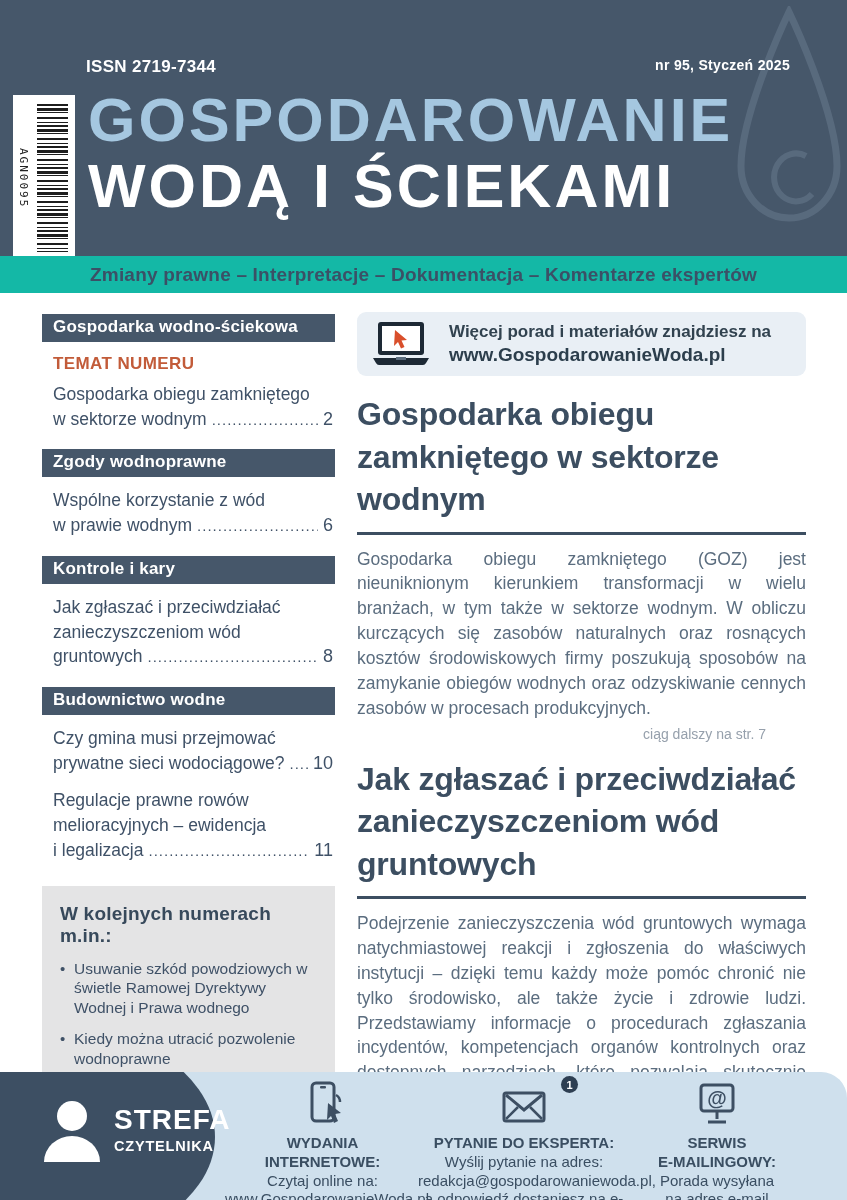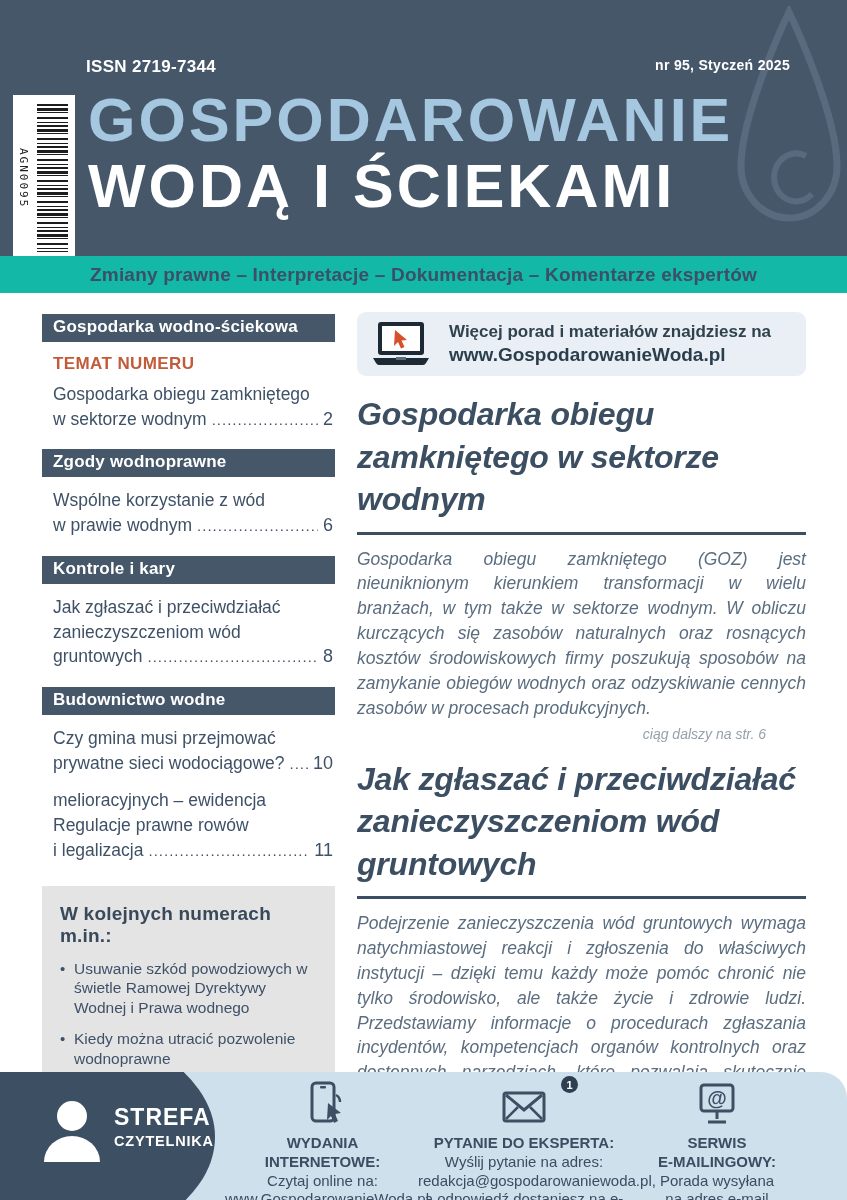--- a/index.html
+++ b/index.html
@@ -66,42 +66,42 @@
   .main { position:absolute; left:357px; top:312px; width:449px; }
   .web-banner {
     background:#e9eff5; display:flex; align-items:center; gap:16px;
     padding:8px 12px 8px 12px; min-height:61px;border-radius:9px;
   }
   .laptop-icon { flex:none; }
   .web-banner-text { line-height:1.3; }
   .web-banner-line1 { color:#31424f; font-size:17px; font-weight:600; }
   .web-banner-line2 { color:#2c3e4c; font-size:19px; font-weight:700; }
 
-  .article { margin-top:17px;font-style:italic; }
+  .article { margin-top:17px; }
   .article-title {
     color:#3c4e61; font-size:32px; font-weight:700; line-height:1.33; letter-spacing:-.2px;
   }
   .article-rule { height:3px; background:#3c4e61; margin:11px 0 12px 0; }
   .article-body {
     color:#5b6d7f; font-size:17.5px; line-height:1.42; text-align:justify; font-weight:500;
   }
   .article-continued { color:#96a0ac; font-size:14px; text-align:right; margin-top:5px; padding-right:40px; }
 
   
   .footer {
     position:absolute; left:0; top:1072px; width:847px; height:128px;
     background:#cfe0ed; overflow:hidden; border-top-right-radius:26px;
   }
   .reader-ellipse {
     position:absolute; left:-215px; top:-60px; width:430px; height:250px;
     background:#3d4f63; border-radius:50%;
   }
   .person-icon { position:absolute; left:36px; top:22px; }
   .reader-text { position:absolute; left:114px; top:32px; color:#ffffff; }
-  .reader-line1 { font-size:23px; font-weight:700; letter-spacing:1px; }
+  .reader-line1 { font-size:28px; font-weight:700; letter-spacing:1px; }
   .reader-line2 { font-size:14.5px; font-weight:700; letter-spacing:.8px; margin-top:2px; }
 
   .footer-col { position:absolute; top:8px; text-align:center; color:#3a4e62; }
   .footer-col .f-icon { height:50px; display:flex; align-items:center; justify-content:center; margin-bottom:4px; position:relative; }
   .footer-col .f-title { font-size:15px; font-weight:700; line-height:1.25; }
   .footer-col .f-line { font-size:15px; line-height:1.25; }
   .col-1 { left:225px; width:195px; }
   .col-2 { left:418px; width:212px; }
   .col-3 { left:636px; width:162px; }
 
@@ -177,22 +177,22 @@
           <div class="toc-head">Budownictwo wodne</div>
           <div class="toc-entry">
             <div class="toc-line">Czy gmina musi przejmować</div>
             <div class="toc-leader">
               <span>prywatne sieci wodociągowe?</span>
               <span class="dots">................................................................................</span>
               <span class="pg">10</span>
             </div>
           </div>
           <div class="toc-entry">
+            <div class="toc-line">Regulacje prawne rowów</div>
             <div class="toc-line">melioracyjnych – ewidencja</div>
-            <div class="toc-line">Regulacje prawne rowów</div>
             <div class="toc-leader">
               <span>i legalizacja</span>
               <span class="dots">................................................................................</span>
               <span class="pg">11</span>
             </div>
           </div>
         </div>
       </div>
     <div class="upcoming">
       <div class="upcoming-title">W kolejnych numerach m.in.:</div>
@@ -226,21 +226,21 @@
       <div class="web-banner-text">
         <div class="web-banner-line1">Więcej porad i materiałów znajdziesz na</div>
         <div class="web-banner-line2">www.GospodarowanieWoda.pl</div>
       </div>
     </div>
 
     <div class="article">
       <div class="article-title">Gospodarka obiegu zamkniętego w sektorze wodnym</div>
       <div class="article-rule"></div>
       <div class="article-body">Gospodarka obiegu zamkniętego (GOZ) jest nieuniknionym kierunkiem transformacji w wielu branżach, w tym także w sektorze wodnym. W obliczu kurczących się zasobów naturalnych oraz rosnących kosztów środowiskowych firmy poszukują sposobów na zamykanie obiegów wodnych oraz odzyskiwanie cennych zasobów w procesach produkcyjnych.</div>
-      <div class="article-continued">ciąg dalszy na str. 6</div>
+      <div class="article-continued">ciąg dalszy na str. 7</div>
     </div>
 
     <div class="article" style="margin-top:16px;">
       <div class="article-title">Jak zgłaszać i przeciwdziałać zanieczyszczeniom wód gruntowych</div>
       <div class="article-rule"></div>
       <div class="article-body">Podejrzenie zanieczyszczenia wód gruntowych wymaga natychmiastowej reakcji i zgłoszenia do właściwych instytucji – dzięki temu każdy może pomóc chronić nie tylko środowisko, ale także życie i zdrowie ludzi. Przedstawiamy informacje o procedurach zgłaszania incydentów, kompetencjach organów kontrolnych oraz dostępnych narzędziach, które pozwalają skutecznie reagować na zagrożenia środowiskowe.</div>
       <div class="article-continued">ciąg dalszy na str. 10</div>
     </div>
 
   </div>

